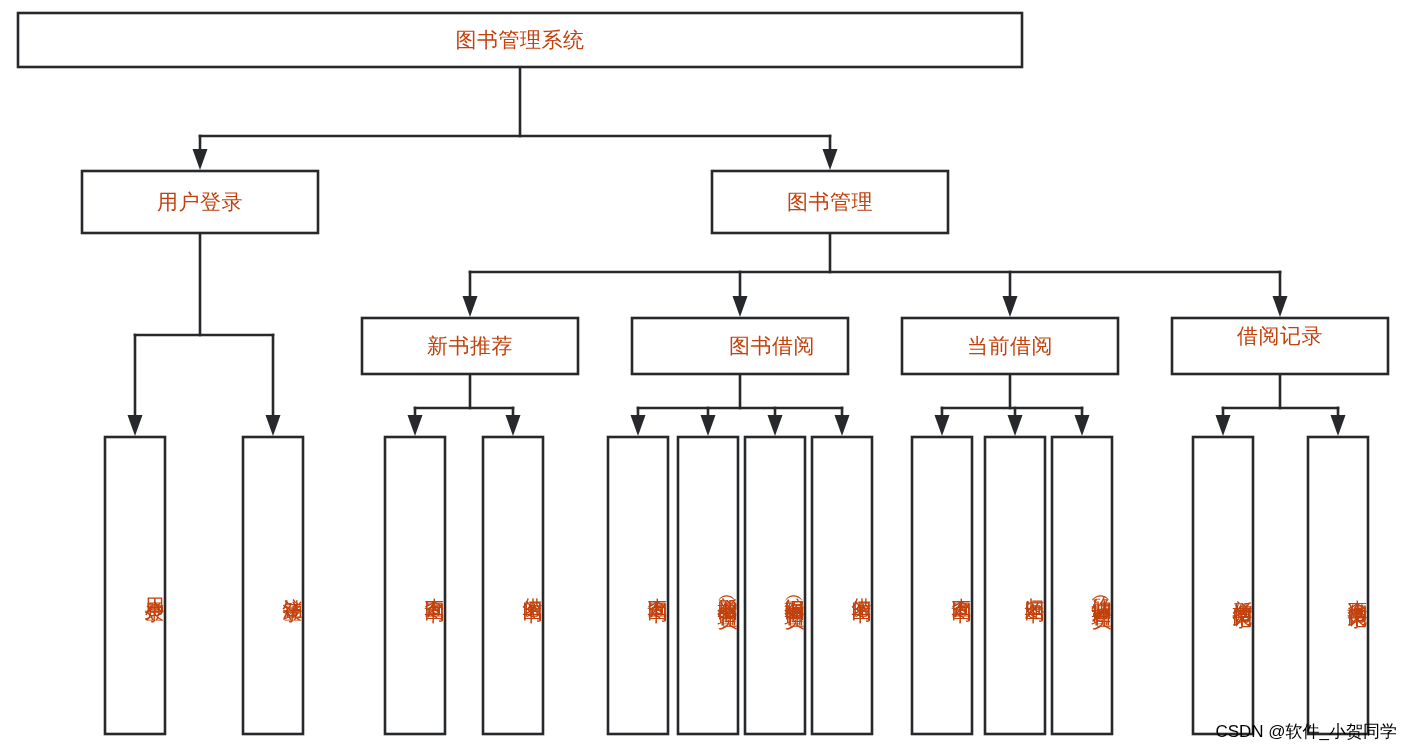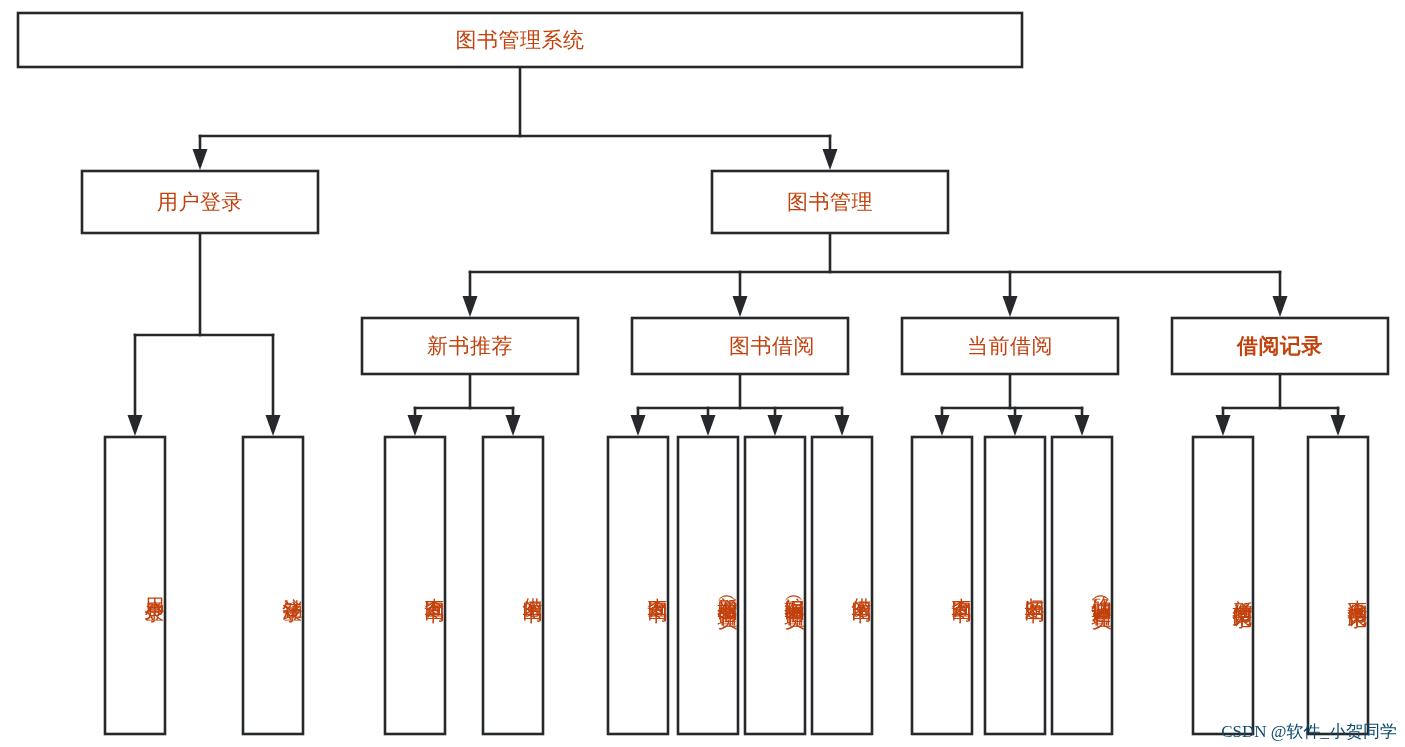--- a/index.html
+++ b/index.html
@@ -62,23 +62,23 @@
     font-size: 20px;
   }
   .node-label.vertical.tall {
     align-items: flex-start;
     padding-top: 4px;
   }
   .watermark {
     position: absolute;
     right: 8px;
     bottom: 4px;
-    color: #0c4a6e;
+    color: #000000;
     font-size: 17px;
-    font-family: Liberation Serif, serif;
+    font-family: Liberation Sans, sans-serif;
     white-space: nowrap;
   }
 </style>
 </head>
 <body>
 
 <div id="diagram-root">
 
   <svg class="canvas" viewBox="0 0 1405 747" preserveAspectRatio="none">
     <g id="connector-layer">
@@ -159,21 +159,21 @@
       </g>
   </svg>
 
   <div id="label-layer">
       <div class="node-label" style="left: 18px; top: 13px; width: 1004px; height: 54px;">图书管理系统</div>
       <div class="node-label" style="left: 82px; top: 171px; width: 236px; height: 62px;">用户登录</div>
       <div class="node-label" style="left: 712px; top: 171px; width: 236px; height: 62px; border-radius: 26px;">图书管理</div>
       <div class="node-label" style="left: 362px; top: 318px; width: 216px; height: 56px;">新书推荐</div>
       <div class="node-label" style="left: 632px; top: 318px; width: 216px; height: 56px; margin-left: 32px;">图书借阅</div>
       <div class="node-label" style="left: 902px; top: 318px; width: 216px; height: 56px;">当前借阅</div>
-      <div class="node-label" style="left: 1172px; top: 318px; width: 216px; height: 56px; font-weight: bold;">借阅记录</div>
+      <div class="node-label" style="left: 1172px; top: 308px; width: 216px; height: 56px;">借阅记录</div>
       <div class="node-label vertical" style="left: 105px; top: 437px; width: 60px; height: 297px;">用户登录</div>
       <div class="node-label vertical" style="left: 243px; top: 437px; width: 60px; height: 297px;">注销登录</div>
       <div class="node-label vertical" style="left: 385px; top: 437px; width: 60px; height: 297px;">查询图书</div>
       <div class="node-label vertical" style="left: 483px; top: 437px; width: 60px; height: 297px;">借阅图书</div>
       <div class="node-label vertical" style="left: 608px; top: 437px; width: 60px; height: 297px;">查询图书</div>
       <div class="node-label vertical tall" style="left: 678px; top: 437px; width: 60px; height: 297px;">新增图书（管理员）</div>
       <div class="node-label vertical tall" style="left: 745px; top: 437px; width: 60px; height: 297px;">编辑图书（管理员）</div>
       <div class="node-label vertical" style="left: 812px; top: 437px; width: 60px; height: 297px;">借阅图书</div>
       <div class="node-label vertical" style="left: 912px; top: 437px; width: 60px; height: 297px;">查询图书</div>
       <div class="node-label vertical" style="left: 985px; top: 437px; width: 60px; height: 297px;">归还图书</div>

